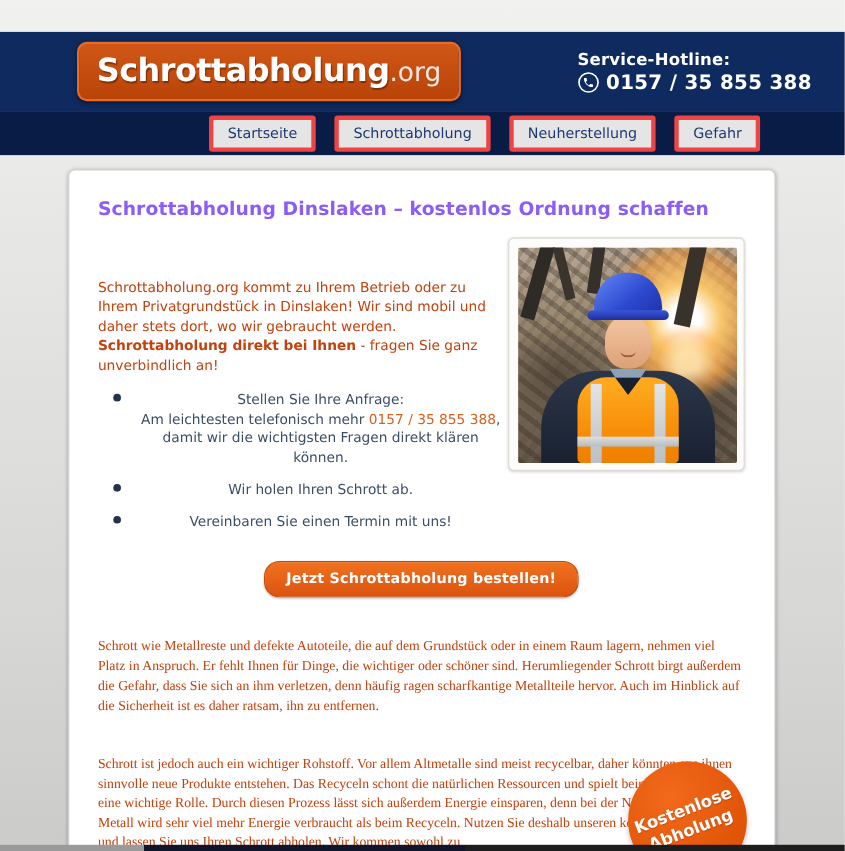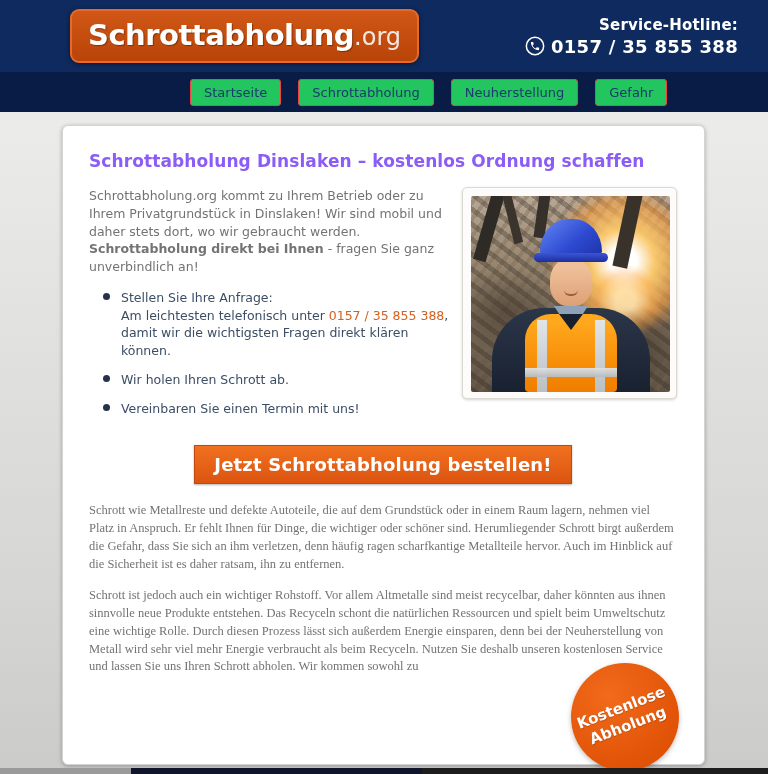--- a/index.html
+++ b/index.html
@@ -5,59 +5,59 @@
   * { margin:0; padding:0; box-sizing:border-box; }
   html,body { width:768px; height:774px; overflow:hidden; }
   body {
     font-family:"DejaVu Sans","Liberation Sans",sans-serif;
     background:linear-gradient(180deg,#f1f1f0 0%,#e4e4e3 35%,#d6d6d5 75%,#cbcbca 100%);
     position:relative;
   }
   
   .header {
     height:72px; background:#0e2a5e; position:relative; z-index:2;
-    display:flex; align-items:center;
+    display:flex; align-items:center;margin-top:29px;
   }
   .logo-box {
     margin-left:70px; background:linear-gradient(180deg,#d05716,#b94408);
     border:2px solid #e8692a; border-radius:9px; padding:7px 16px 9px 16px;
     box-shadow:0 1px 4px rgba(0,0,0,.5); white-space:nowrap; cursor:pointer;
   }
   .logo-main { color:#ffffff; font-weight:700; font-size:29px; letter-spacing:-0.5px;
     text-shadow:1px 1px 1px rgba(0,0,0,.35); }
   .logo-suffix { color:#f3e9e2; font-weight:400; font-size:24px; }
-  .hotline { margin-left:auto; margin-right:30px; text-align:right; color:#ffffff; }
+  .hotline { margin-left:auto; margin-right:30px; color:#ffffff; }
   .hotline-label { font-size:15px; font-weight:700; letter-spacing:.2px; }
   .hotline-row { display:flex; align-items:center; justify-content:flex-end; gap:6px; margin-top:2px; }
   .phone-icon { width:20px; height:20px; display:inline-block; }
   .hotline-number { font-size:18px; font-weight:700; letter-spacing:.3px; }
   
   .navbar {
     height:40px; background:#081c45; display:flex; align-items:center;
     padding-left:190px; gap:17px; position:relative; z-index:2;
   }
   .nav-btn {
-    background:#22c55e; color:#1d3a70; border:1px solid #ef4444; border-radius:3px;
+    background:#e5e5e5; color:#1d3a70; border:4px solid #ef4444; border-radius:3px;
     font-size:13px; font-weight:400; padding:5px 13px; cursor:pointer; white-space:nowrap;
     font-family:inherit;
   }
   
   .card {
     width:643px; margin-left:62px; margin-top:13px; background:#ffffff;
     border:1px solid #d4d4d4; border-radius:6px; box-shadow:0 1px 4px rgba(0,0,0,.28);
     padding:25px 27px 40px 26px; position:relative; min-height:640px;
   }
   h1.page-title { color:#8b5cf6; font-size:17px; font-weight:700; margin-bottom:16px; letter-spacing:.1px; }
-  .body-text { color:#737373; font-size:12.5px; line-height:1.42; }
+  .body-text { color:#c2410c; font-size:12.5px; line-height:1.42;margin-top:36px; }
   .body-text b { font-weight:700; }
   .intro-wrap { display:flex; }
   .intro-left { width:378px; }
   .intro-left p { margin-bottom:13px; }
   .phone-inline { color:#d3611f; }
-  ul.steps { list-style:none; margin:4px 0 12px 10px; }
+  ul.steps { list-style:none; margin:4px 0 12px 10px;text-align:center; }
   ul.steps li { position:relative; padding-left:22px; margin-bottom:11px; color:#3c4d66; font-size:12.5px; line-height:1.42; }
   ul.steps li .dot { position:absolute; left:4px; top:4px; width:7px; height:7px; border-radius:50%; background:#24324d; }
   
   .photo-frame {
     margin-left:auto; width:215px; height:212px; background:#fdfcfa;
     border:1px solid #ddd9d3; border-radius:5px; padding:8px;
     box-shadow:0 1px 3px rgba(0,0,0,.18); align-self:flex-start;
   }
   .photo {
     width:199px; height:196px; position:relative; overflow:hidden; border-radius:2px;
@@ -100,22 +100,22 @@
     background:#18202f; clip-path:polygon(0 0,100% 0,50% 100%); }
   .stripe-v { position:absolute; top:124px; width:10px; height:72px;
     background:linear-gradient(180deg,#e2e5e7,#b9bfc4); }
   .stripe-v.sv1 { left:66px; } .stripe-v.sv2 { left:124px; }
   .stripe-h { position:absolute; left:54px; top:172px; width:92px; height:9px;
     background:linear-gradient(180deg,#dfe2e4,#b6bcc1); opacity:.95; }
   
   .cta-row { text-align:center; margin:16px 0 18px 0; }
   .cta-btn {
     display:inline-block; background:linear-gradient(180deg,#f0711f,#dc5410);
-    border:1px solid #c04a0d; border-radius:0; color:#ffffff; font-weight:700;
-    font-size:18px; padding:8px 19px; cursor:pointer; box-shadow:0 1px 2px rgba(0,0,0,.3);
+    border:1px solid #c04a0d; border-radius:14px; color:#ffffff; font-weight:700;
+    font-size:13px; padding:8px 19px; cursor:pointer; box-shadow:0 1px 2px rgba(0,0,0,.3);
     font-family:inherit; letter-spacing:.2px;
   }
   .full-p { margin-bottom:14px;font-family:Liberation Serif, serif; }
   
   .badge {
     position:absolute; left:508px; top:537px; width:108px; height:108px; border-radius:50%;
     background:radial-gradient(circle at 35% 30%,#f26a1c,#e05205 75%);
     display:flex; align-items:center; justify-content:center;
     box-shadow:0 2px 5px rgba(0,0,0,.25);
   }
@@ -158,21 +158,21 @@
   <h1 class="page-title">Schrottabholung Dinslaken – kostenlos Ordnung schaffen</h1>
 
   <div class="intro-wrap">
     <div class="intro-left">
       <p class="body-text"><span>Schrottabholung.org kommt zu Ihrem Betrieb oder zu Ihrem Privatgrundstück in Dinslaken! Wir sind mobil und daher stets dort, wo wir gebraucht werden. </span><b>Schrottabholung direkt bei Ihnen</b><span> - fragen Sie ganz unverbindlich an!</span></p>
 
       <ul class="steps">
         <li>
           <span class="dot"></span>
           <span>Stellen Sie Ihre Anfrage:</span><br>
-          <span>Am leichtesten telefonisch unter </span><span class="phone-inline">0157 / 35 855 388</span><span>, damit wir die wichtigsten Fragen direkt klären können.</span>
+          <span>Am leichtesten telefonisch mehr </span><span class="phone-inline">0157 / 35 855 388</span><span>, damit wir die wichtigsten Fragen direkt klären können.</span>
         </li>
         <li>
           <span class="dot"></span>
           <span>Wir holen Ihren Schrott ab.</span>
         </li>
         <li>
           <span class="dot"></span>
           <span>Vereinbaren Sie einen Termin mit uns!</span>
         </li>
       </ul>

